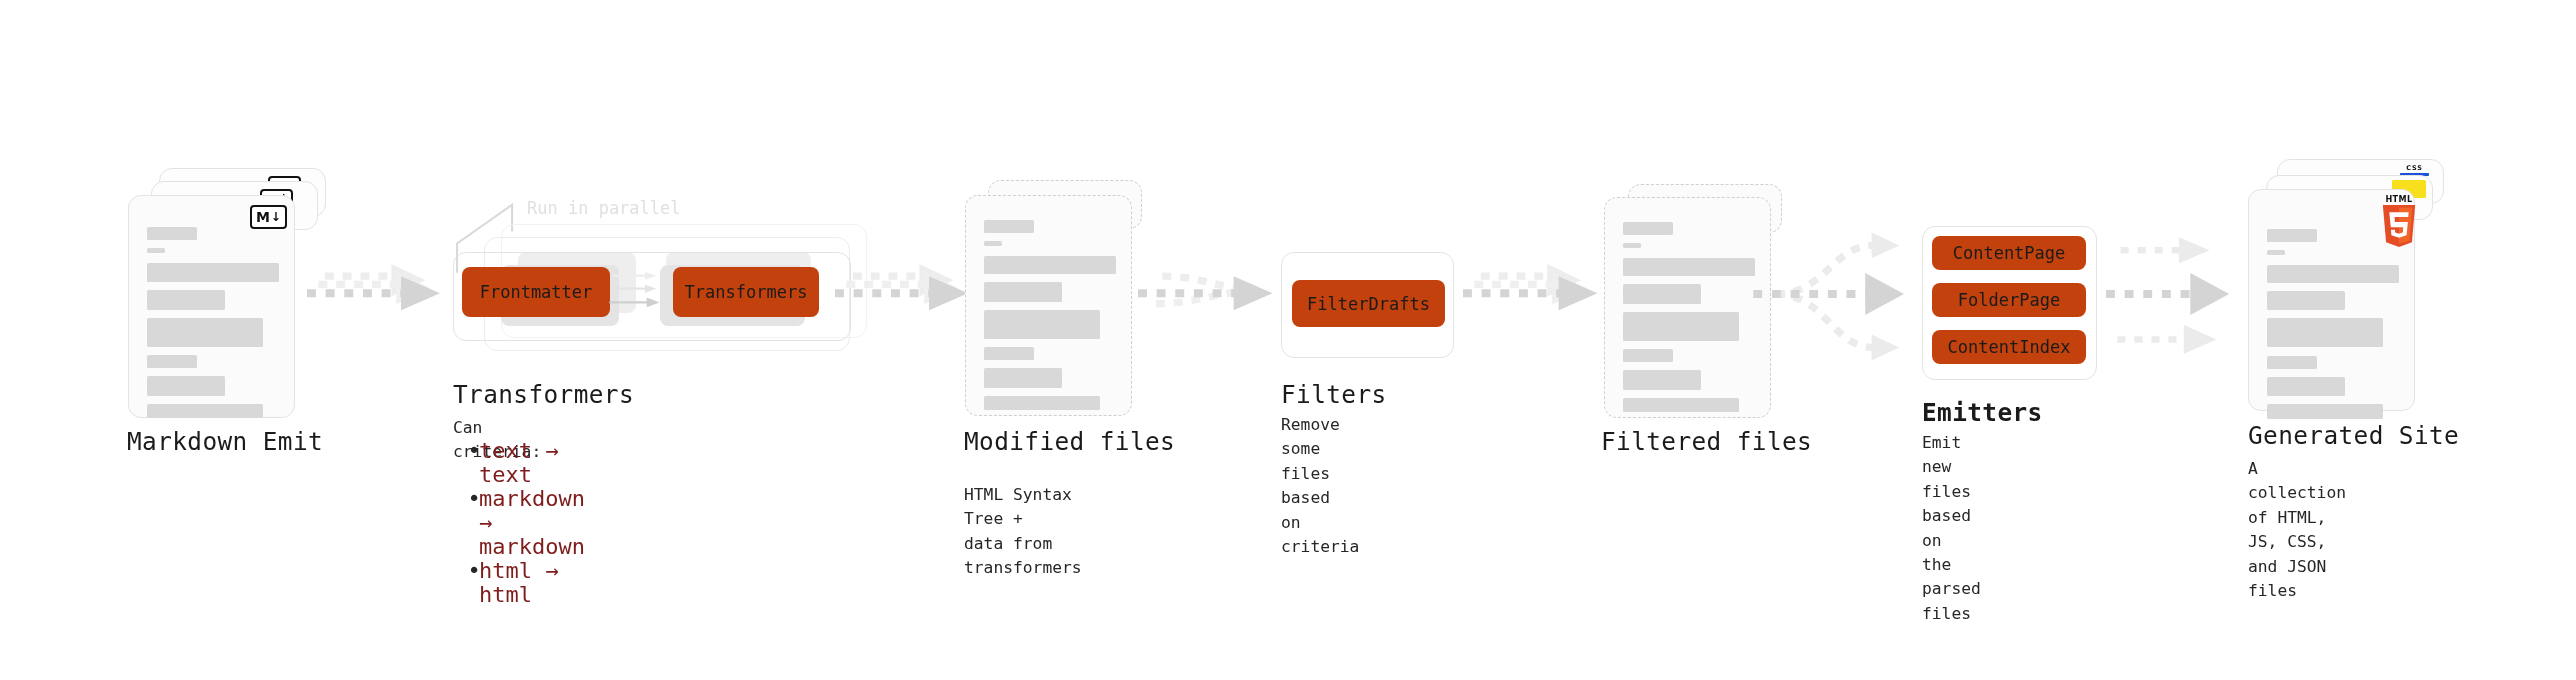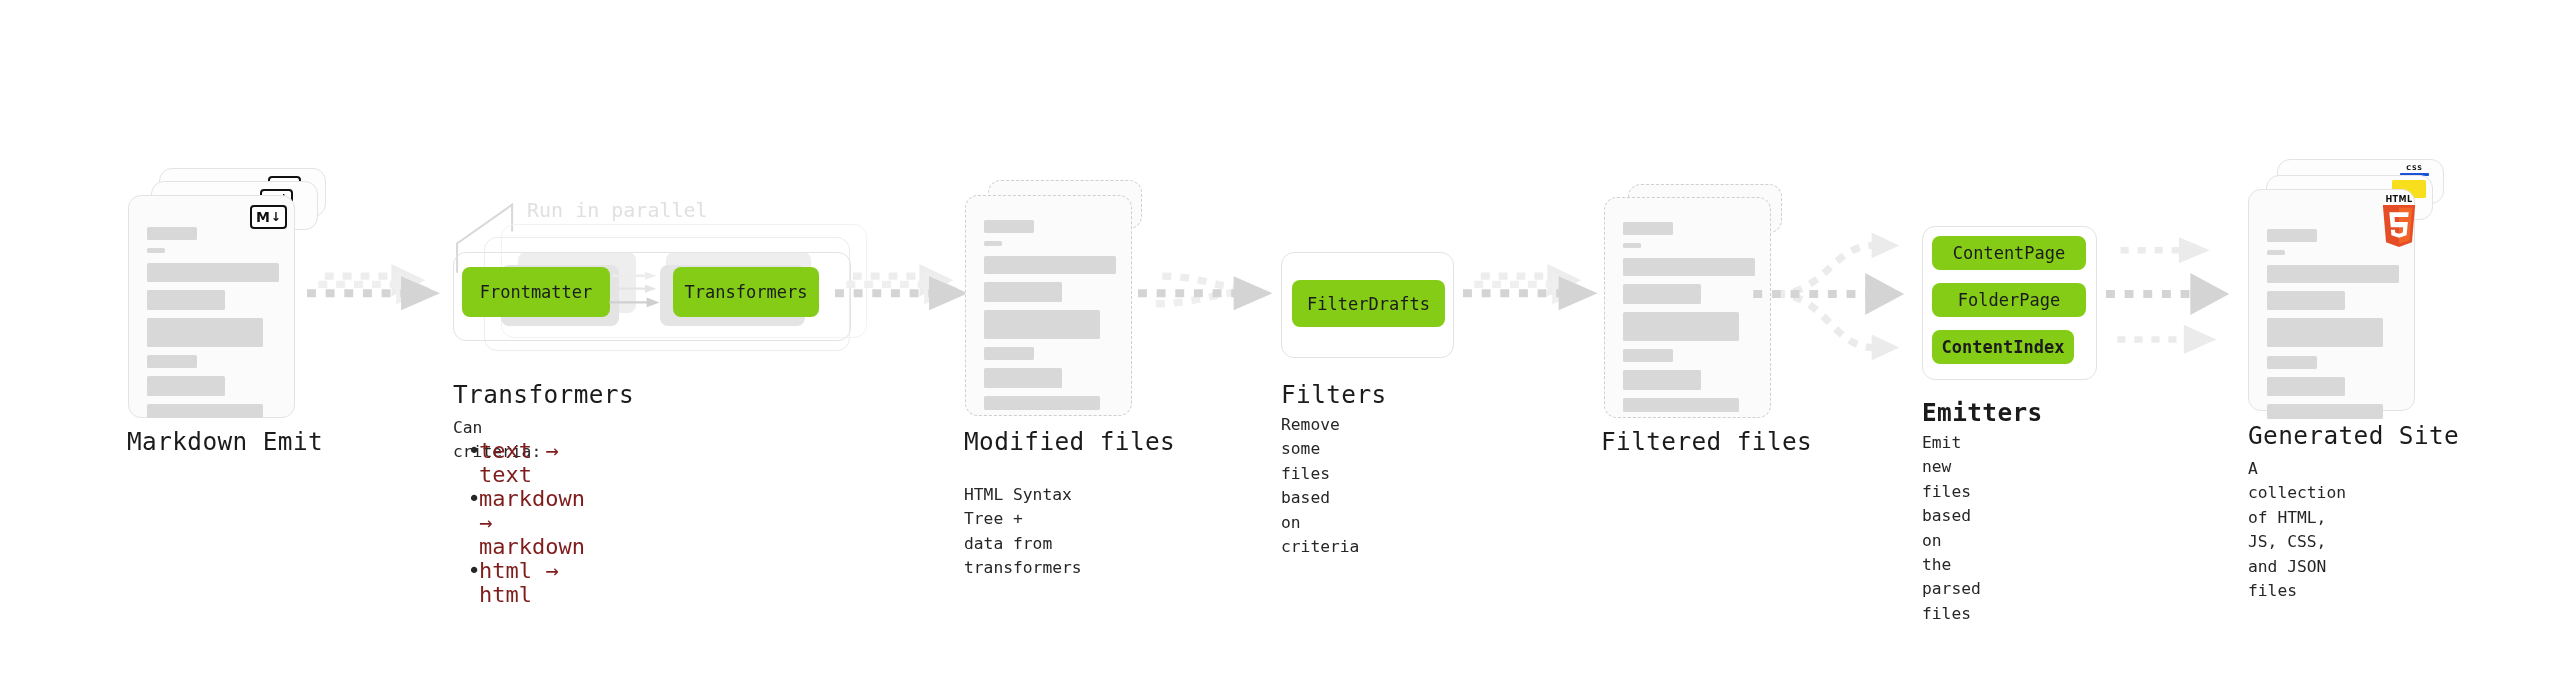--- a/index.html
+++ b/index.html
@@ -56,21 +56,21 @@
   
   .group{
     position:absolute;
     border:1.6px solid #e3e3e3;
     border-radius:13px;
     background:#ffffff;
     box-sizing:border-box;
   }
   .chip{
     position:absolute;
-    background:#84cc16;
+    background:#c2410c;
     border-radius:8.1px;
     color:#1b1b1b;
     font-size:17px;
     display:flex;align-items:center;justify-content:center;
     box-sizing:border-box;
     white-space:nowrap;
   }
   .chip.l2{background:#e4e4e4;color:transparent;}
   .chip.l3{background:#eeeeee;color:transparent;}
   .group.l2{border-color:#ececec;background:transparent;}
@@ -96,21 +96,21 @@
     position:absolute;top:-9.8px;left:0;width:36px;text-align:center;
     font:700 8.1px/1 "DejaVu Sans","Liberation Sans",sans-serif;color:#111;letter-spacing:0.4px;
   }
 
   
   .conn{position:absolute;}
   .conn svg{display:block;overflow:visible;}
 
   
   .parallel-label{
-    position:absolute;font-size:20px;color:#e0e0e0;white-space:nowrap;
+    position:absolute;font-size:17px;color:#e0e0e0;white-space:nowrap;
   }
 </style>
 </head>
 <body>
 
 <div class="stage">
 
   <div class="node">
 
     <div class="card" style="left:159px;top:168px;width:167px;height:49px;background:#fdfdfd;"></div>
@@ -321,21 +321,21 @@
         <line x1="-28" y1="74" x2="120" y2="74"></line>
       </g>
       <polygon points="110,48 158,74 110,100" fill="#d4d4d4"></polygon>
     </svg>
   </div>
 
   <div class="node">
     <div class="group" style="left:1922px;top:226px;width:175px;height:154px;"></div>
     <div class="chip" style="left:1932px;top:236px;width:154px;height:34px;">ContentPage</div>
     <div class="chip" style="left:1932px;top:283px;width:154px;height:34px;">FolderPage</div>
-    <div class="chip" style="left:1932px;top:330px;width:142px;height:34px;font-weight:bold;">ContentIndex</div>
+    <div class="chip" style="left:1932px;top:330px;width:154px;height:34px;">ContentIndex</div>
 
     <div class="title" style="left:1922px;top:398px;font-weight:bold;">Emitters</div>
     <div class="desc" style="left:1922px;top:431px;">Emit new files based on
 the parsed files</div>
   </div>
 
   <div class="conn" style="left:2106px;top:234px;">
     <svg width="154" height="146" viewBox="0 0 190 180">
       <g stroke="#ebebeb" stroke-width="8" stroke-dasharray="10 11" fill="none">
         <line x1="18" y1="20" x2="96" y2="20"></line>

